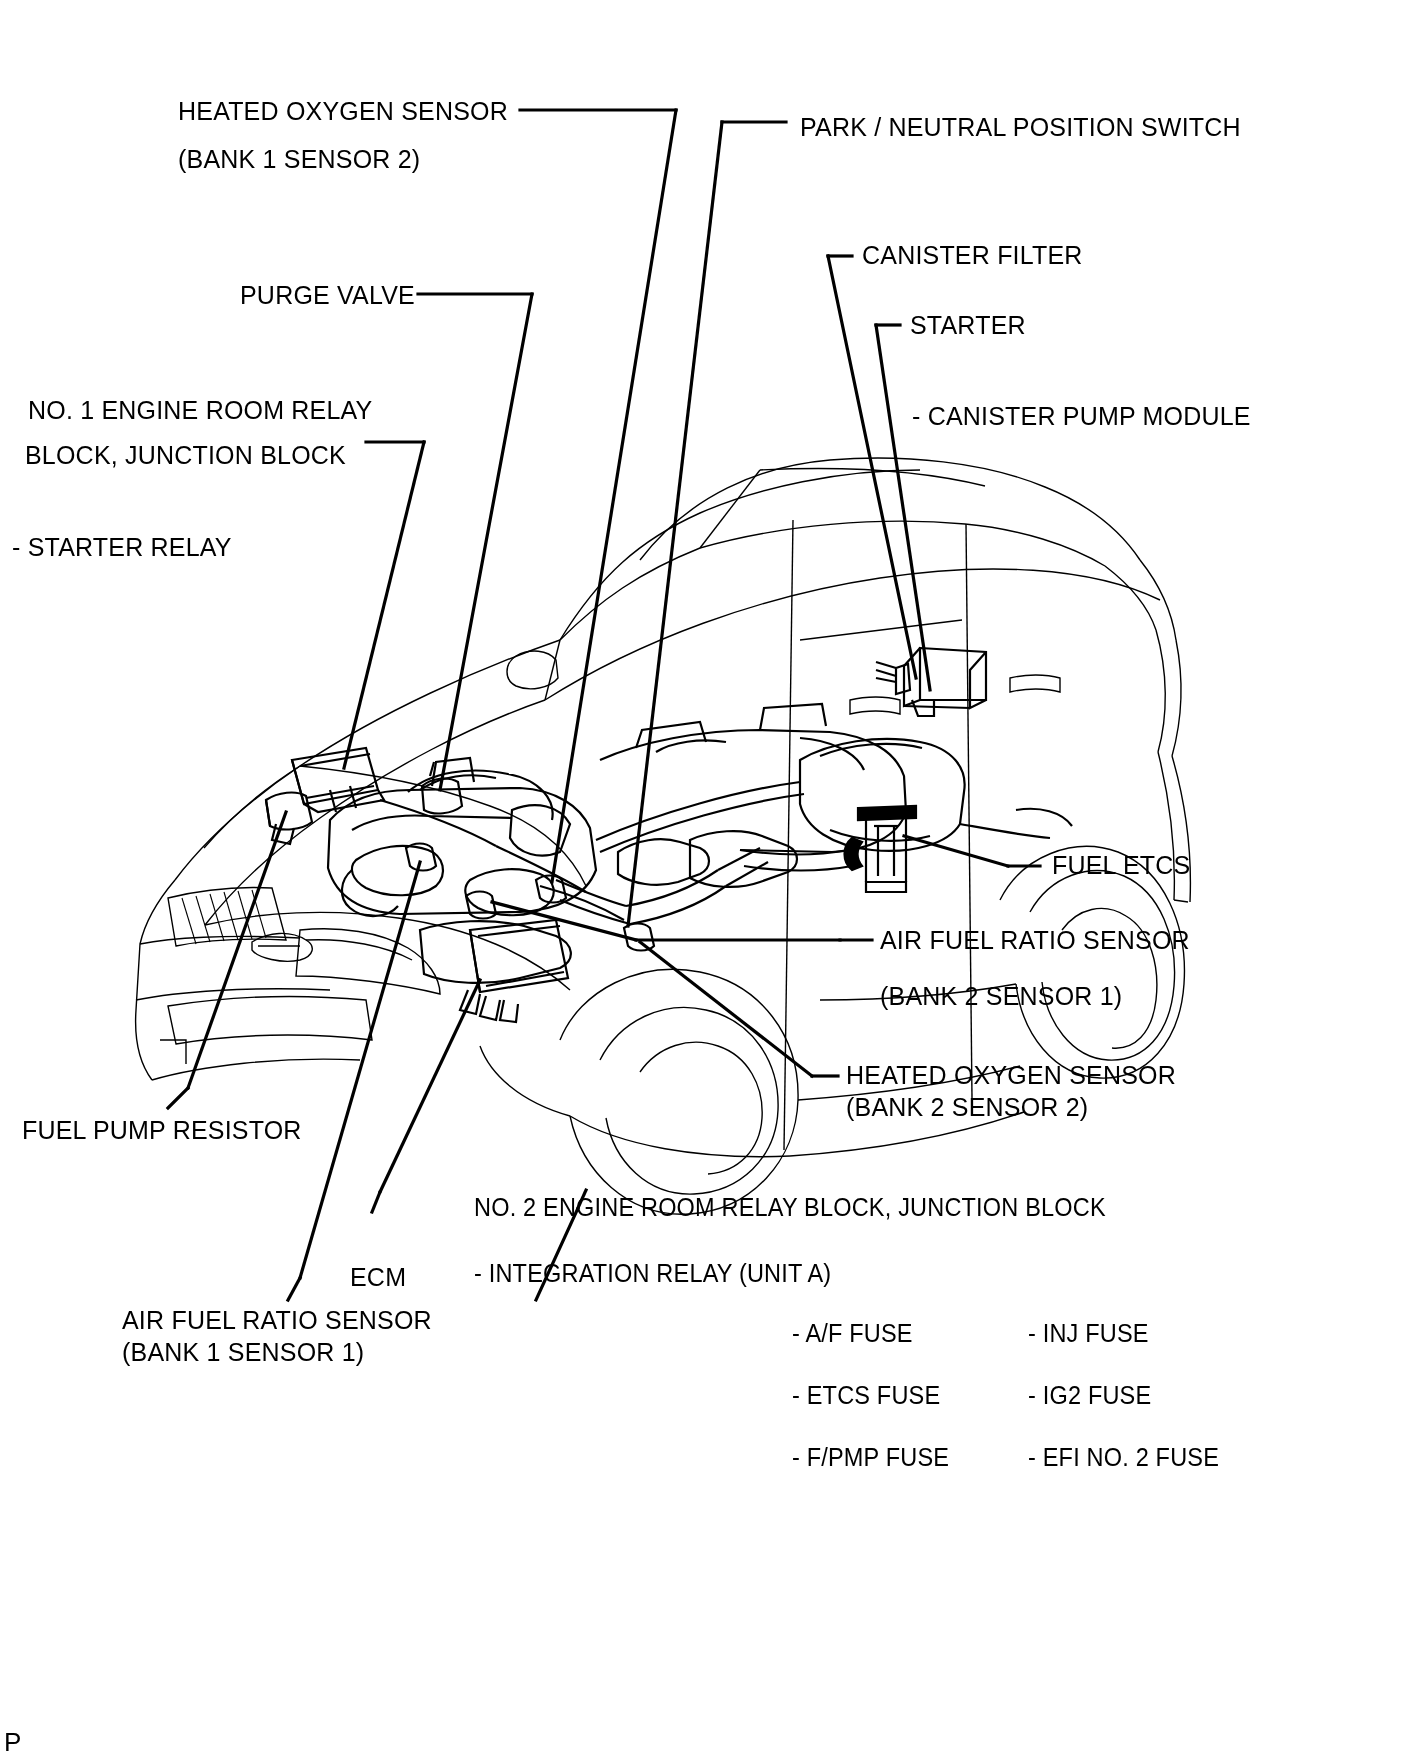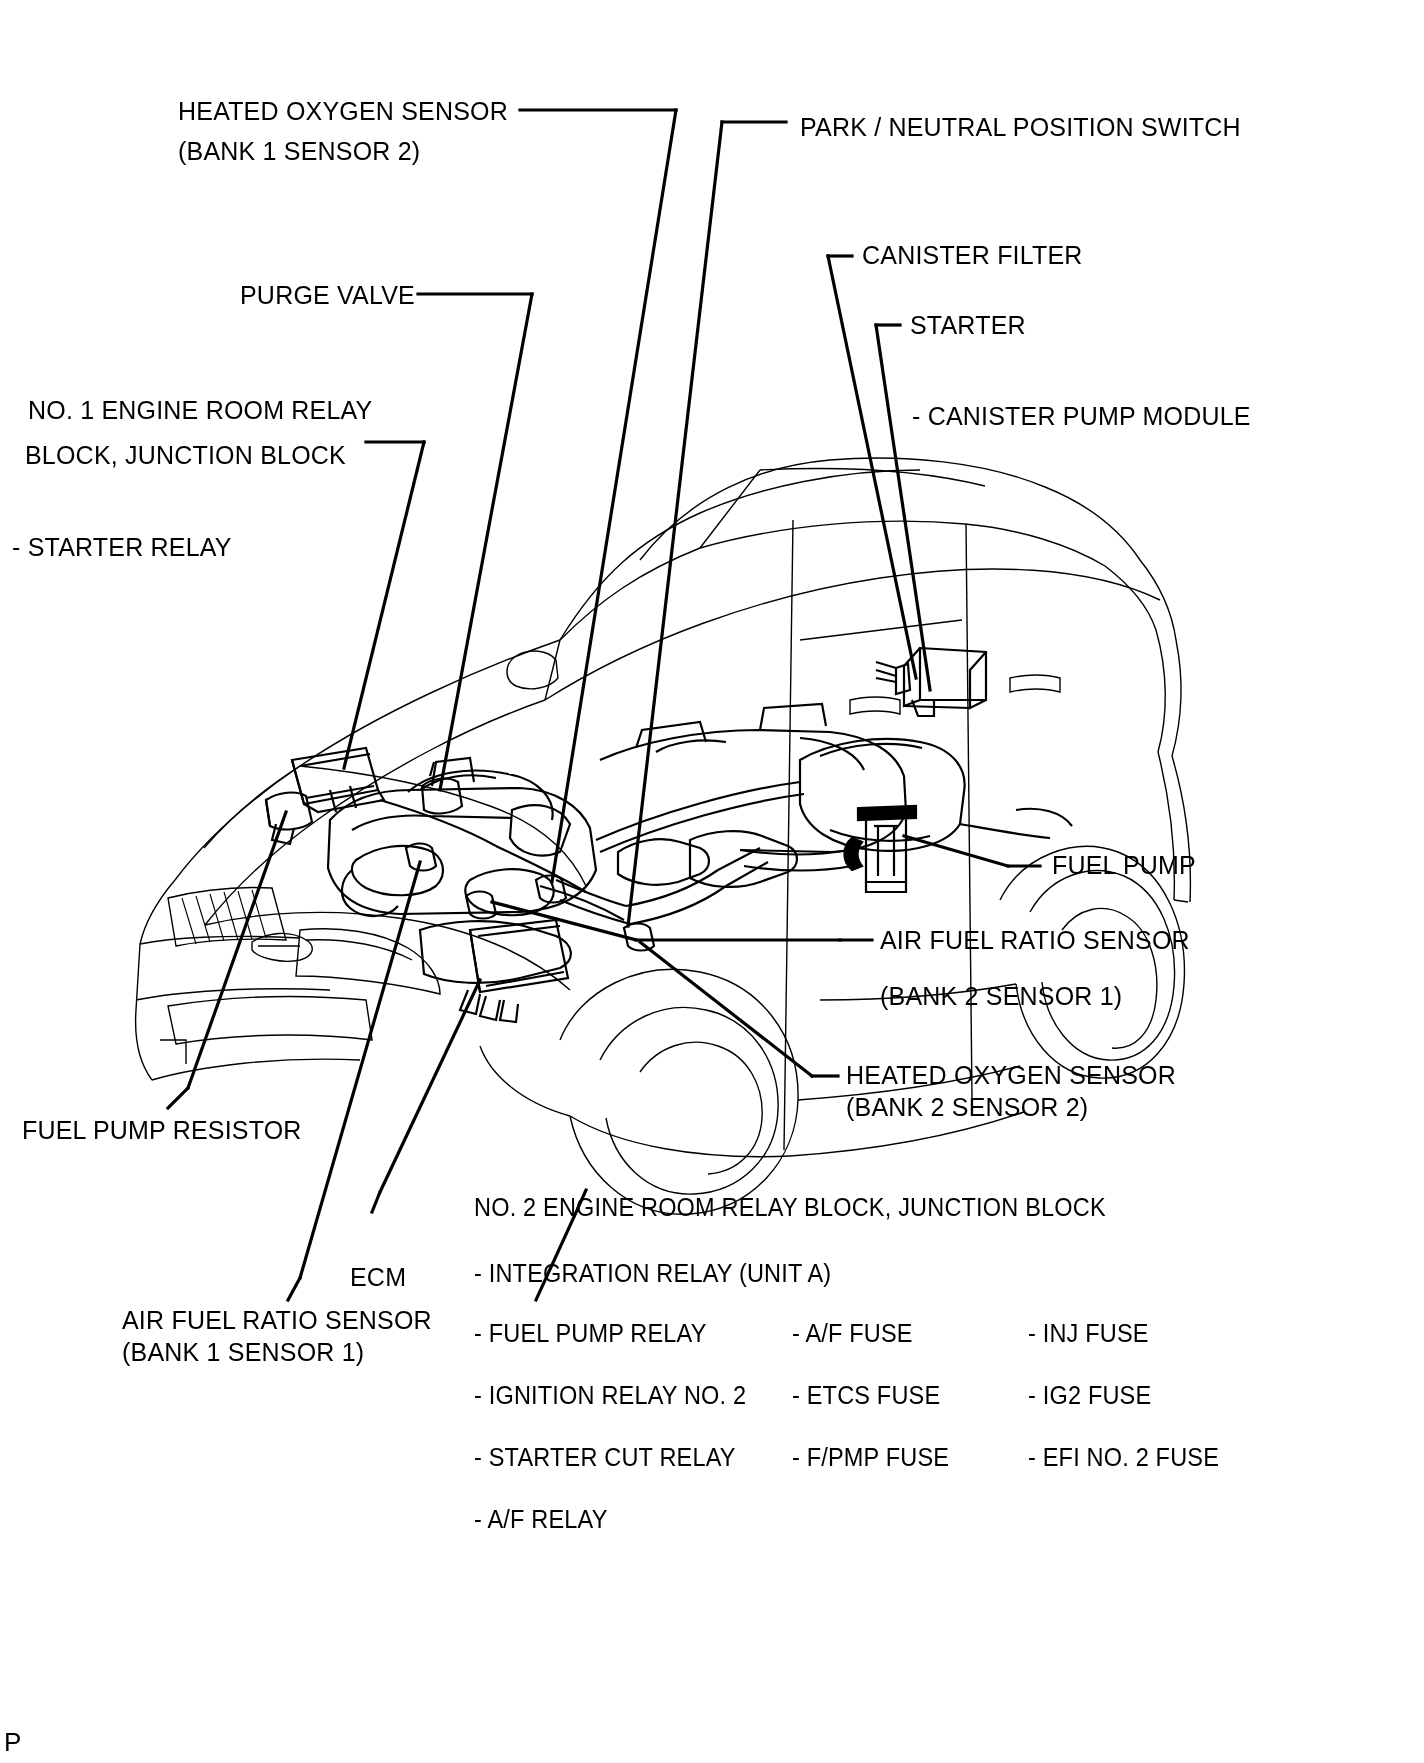--- a/index.html
+++ b/index.html
@@ -254,62 +254,56 @@
 
       <path d="M288,1300 L300,1278"></path>
       <path d="M300,1278 L420,862"></path>
 
       <path d="M586,1190 L578,1208"></path>
       <path d="M578,1208 L536,1300"></path>
     </g>
   </svg>
 
   <div class="lbl" style="left:178px;top:96px;">HEATED OXYGEN SENSOR</div>
-  <div class="lbl" style="left:178px;top:136px;text-align:center;">(BANK 1 SENSOR 2)</div>
+  <div class="lbl" style="left:178px;top:144px;text-align:center;">(BANK 1 SENSOR 2)</div>
 
   <div class="lbl" style="left:800px;top:112px;">PARK / NEUTRAL POSITION SWITCH</div>
 
   <div class="lbl" style="left:862px;top:240px;">CANISTER FILTER</div>
 
   <div class="lbl" style="left:910px;top:310px;">STARTER</div>
 
   <div class="lbl" style="left:912px;top:377px;margin-top:24px;">- CANISTER PUMP MODULE</div>
 
   <div class="lbl" style="left:240px;top:280px;">PURGE VALVE</div>
 
   <div class="lbl" style="left:8px;top:395px;margin-left:20px;">NO. 1 ENGINE ROOM RELAY</div>
   <div class="lbl" style="left:8px;top:440px;margin-left:17px;">BLOCK, JUNCTION BLOCK</div>
 
   <div class="lbl" style="left:12px;top:532px;">- STARTER RELAY</div>
 
-  <div class="lbl" style="left:1052px;top:850px;">FUEL PUMP</div>
+  <div class="lbl" style="left:1052px;top:850px;">FUEL ETCS</div>
 
   <div class="lbl" style="left:880px;top:925px;">AIR FUEL RATIO SENSOR</div>
   <div class="lbl" style="left:880px;top:957px;margin-top:24px;">(BANK 2 SENSOR 1)</div>
 
   <div class="lbl" style="left:846px;top:1060px;">HEATED OXYGEN SENSOR</div>
   <div class="lbl" style="left:846px;top:1092px;">(BANK 2 SENSOR 2)</div>
 
   <div class="lbl" style="left:22px;top:1115px;">FUEL PUMP RESISTOR</div>
 
   <div class="lbl" style="left:350px;top:1218px;margin-top:44px;">ECM</div>
 
   <div class="lbl" style="left:122px;top:1305px;">AIR FUEL RATIO SENSOR</div>
   <div class="lbl" style="left:122px;top:1337px;">(BANK 1 SENSOR 1)</div>
 
   <div class="lbl cond" style="left:474px;top:1192px;">NO. 2 ENGINE ROOM RELAY BLOCK, JUNCTION BLOCK</div>
 
   <div class="lbl cond" style="left:474px;top:1258px;">- INTEGRATION RELAY (UNIT A)</div>
 
-  <div style="position:absolute;left:474px;top:1318px;">
-    <div class="lbl cond" style="position:relative;left:0;top:0;height:62px;">- FUEL PUMP RELAY</div>
-    <div class="lbl cond" style="position:relative;left:0;top:0;height:62px;">- IGNITION RELAY NO. 2</div>
-    <div class="lbl cond" style="position:relative;left:0;top:0;height:62px;">- STARTER CUT RELAY</div>
-    <div class="lbl cond" style="position:relative;left:0;top:0;height:62px;">- A/F RELAY</div>
-  </div>
 
   <div style="position:absolute;left:792px;top:1318px;">
     <div class="lbl cond" style="position:relative;left:0;top:0;height:62px;">- A/F FUSE</div>
     <div class="lbl cond" style="position:relative;left:0;top:0;height:62px;">- ETCS FUSE</div>
     <div class="lbl cond" style="position:relative;left:0;top:0;height:62px;">- F/PMP FUSE</div>
   </div>
 
   <div style="position:absolute;left:1028px;top:1318px;">
     <div class="lbl cond" style="position:relative;left:0;top:0;height:62px;">- INJ FUSE</div>
     <div class="lbl cond" style="position:relative;left:0;top:0;height:62px;">- IG2 FUSE</div>

